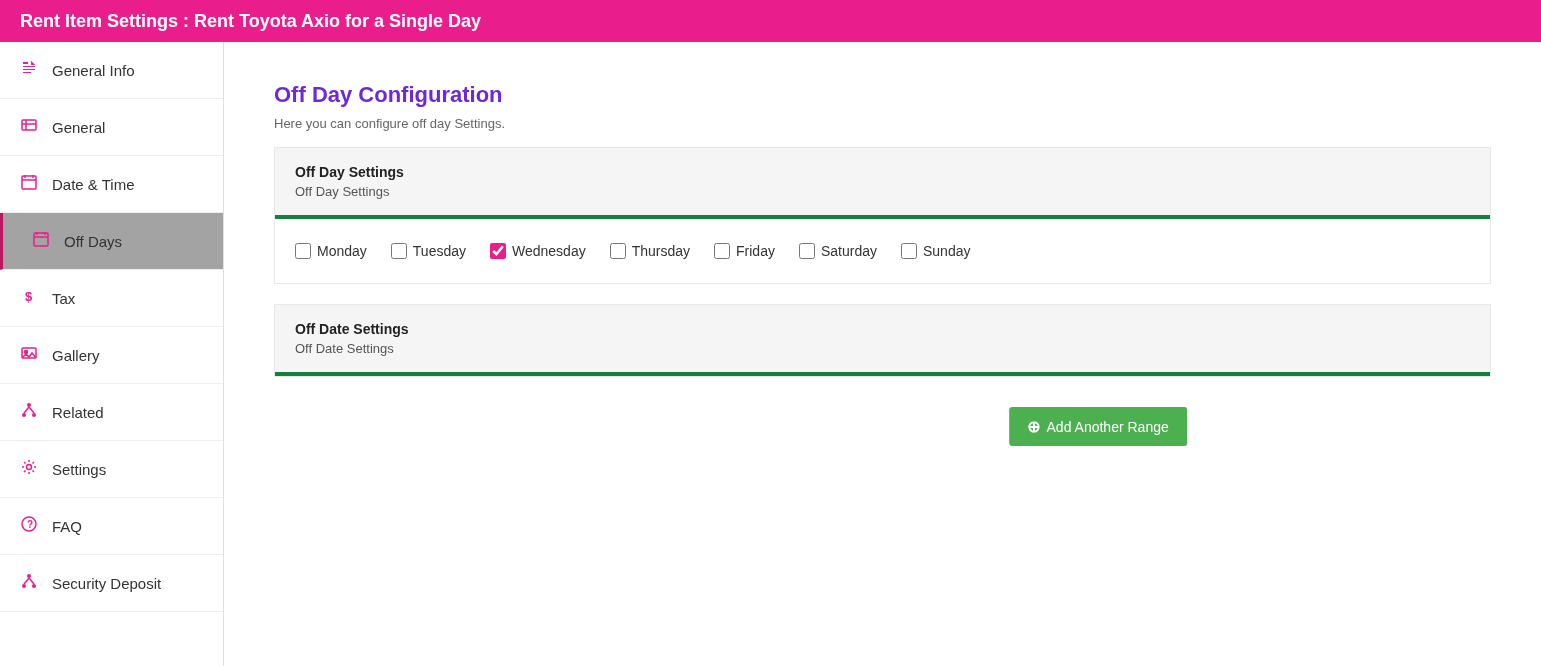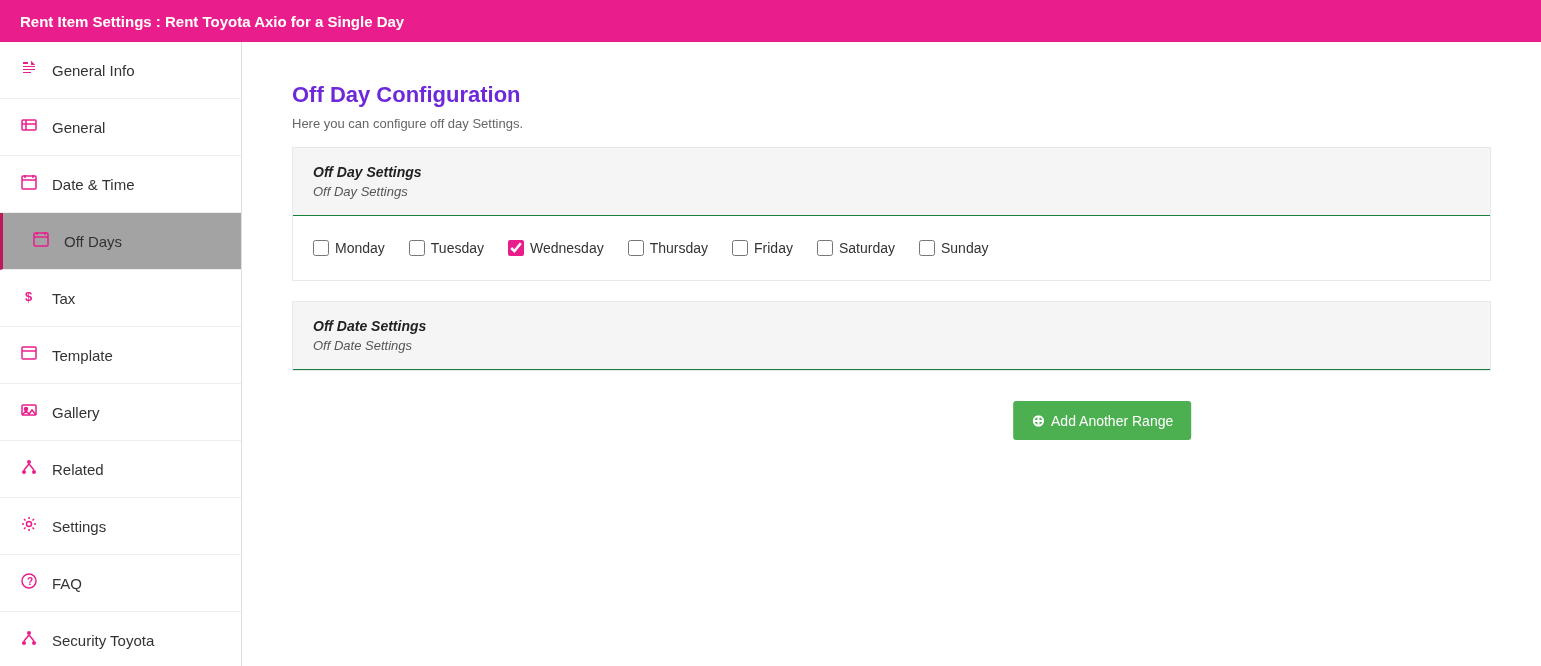--- a/index.html
+++ b/index.html
@@ -6,35 +6,35 @@
     body { font-family: Arial, sans-serif; font-size: 14px; color: #333; display: flex; flex-direction: column; height: 666px; width: 1541px; overflow: hidden; }
 
     
     #topbar {
       background: #e91e8c;
       color: white;
       padding: 0 20px;
       height: 42px;
       display: flex;
       align-items: center;
-      font-size: 15px;
+      font-size: 18px;
       font-weight: 600;
       flex-shrink: 0;
     }
 
     
     #layout {
       display: flex;
       flex: 1;
       overflow: hidden;
     }
 
     
     #sidebar {
-      width: 242px;
+      width: 224px;
       background: #fff;
       border-right: 1px solid #e0e0e0;
       overflow-y: auto;
       flex-shrink: 0;
     }
 
     .sidebar-item {
       display: flex;
       align-items: center;
       padding: 18px 20px;
@@ -79,22 +79,21 @@
     }
 
     
     .section-box {
       background: #f5f5f5;
       border: 1px solid #e8e8e8;
       margin-bottom: 20px;
     }
     .section-header {
       padding: 16px 20px;
-      border-bottom: 1px solid #15803d;
-      font-style: italic;
+      border-bottom: 4px solid #15803d;
     }
     .section-header-title {
       font-weight: 700;
       font-size: 14px;
       color: #222;
     }
     .section-header-sub {
       font-size: 13px;
       color: #555;
       margin-top: 4px;
@@ -188,27 +187,20 @@
         <span>Off Days</span>
       </div>
       <div class="sidebar-item">
         <span class="icon"><svg width="16" height="16" viewBox="0 0 16 16" fill="#e91e8c">
             <text x="4" y="13" font-size="13" font-weight="bold" fill="#e91e8c">$</text>
           </svg></span>
         <span>Tax</span>
       </div>
       <div class="sidebar-item">
         <span class="icon"><svg width="16" height="16" viewBox="0 0 16 16" fill="none" stroke="#e91e8c" stroke-width="1.5">
-            <rect x="1" y="2" width="14" height="12" rx="1"></rect>
-            <line x1="1" y1="6" x2="15" y2="6"></line>
-          </svg></span>
-        <span>Template</span>
-      </div>
-      <div class="sidebar-item">
-        <span class="icon"><svg width="16" height="16" viewBox="0 0 16 16" fill="none" stroke="#e91e8c" stroke-width="1.5">
             <rect x="1" y="3" width="14" height="10" rx="1"></rect>
             <circle cx="5" cy="7" r="1.5" fill="#e91e8c"></circle>
             <polyline points="1,13 5,9 8,12 11,8 15,13"></polyline>
           </svg></span>
         <span>Gallery</span>
       </div>
       <div class="sidebar-item">
         <span class="icon"><svg width="16" height="16" viewBox="0 0 16 16" fill="#e91e8c">
             <circle cx="8" cy="3" r="2"></circle>
             <circle cx="3" cy="13" r="2"></circle>
@@ -233,21 +225,21 @@
         <span>FAQ</span>
       </div>
       <div class="sidebar-item">
         <span class="icon"><svg width="16" height="16" viewBox="0 0 16 16" fill="#e91e8c">
             <circle cx="8" cy="3" r="2"></circle>
             <circle cx="3" cy="13" r="2"></circle>
             <circle cx="13" cy="13" r="2"></circle>
             <line x1="8" y1="5" x2="3" y2="11" stroke="#e91e8c" stroke-width="1.5"></line>
             <line x1="8" y1="5" x2="13" y2="11" stroke="#e91e8c" stroke-width="1.5"></line>
           </svg></span>
-        <span>Security Toyota</span>
+        <span>Security Deposit</span>
       </div>
     </div>
 
   <div id="main">
     <div id="page-title">Off Day Configuration</div>
     <div id="page-subtitle">Here you can configure off day Settings.</div>
 
     <div class="section-box">
       <div class="section-header">
         <div class="section-header-title">Off Day Settings</div>

